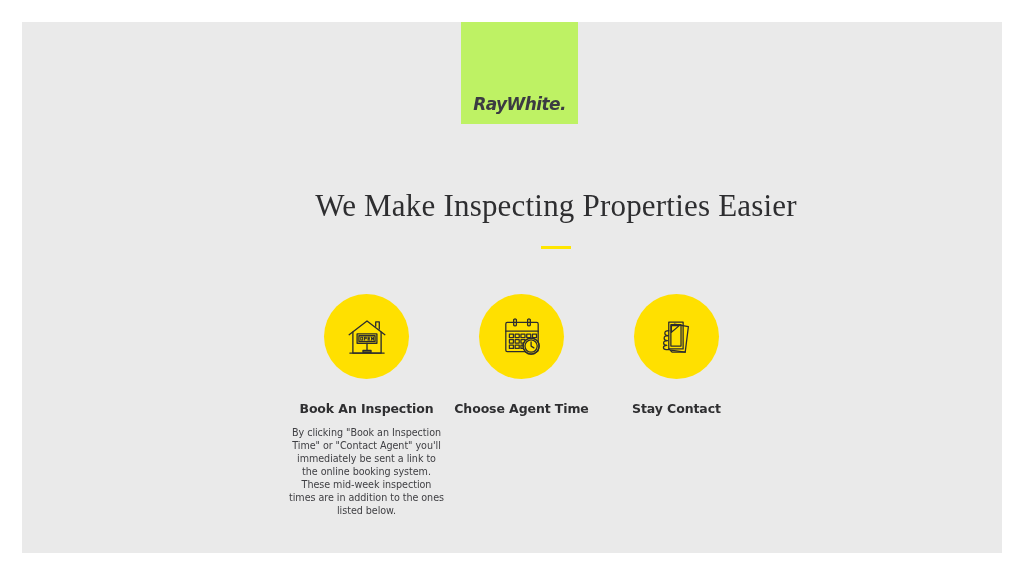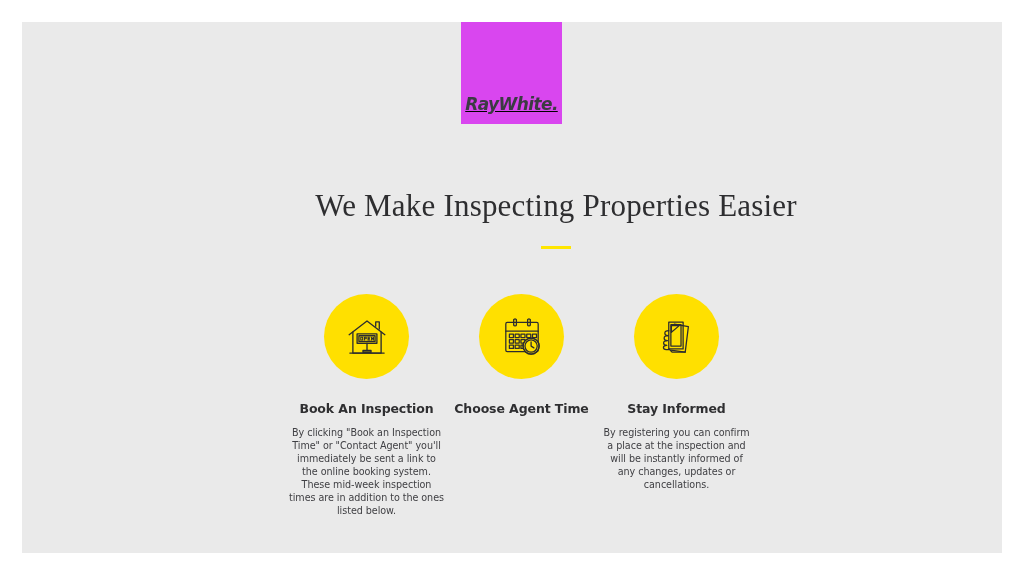--- a/index.html
+++ b/index.html
@@ -32,29 +32,28 @@
     height: 531px;
     background: #eaeaea;
     overflow: hidden;
   }
 
   
   .logo-tile {
     position: absolute;
     left: 439px;  
     top: 0px;
-    width: 101px;
+    width: 117px;
     height: 102px;
-    background: #d946ef;
+    background: #bef264;
     display: flex;
     align-items: flex-end;
     justify-content: center;
     padding-bottom: 11px;
     box-sizing: border-box;
-    text-decoration: underline;
   }
   .logo-text {
     font-family: "DejaVu Sans", sans-serif;
     font-style: italic;
     font-weight: bold;
     font-size: 17px;
     letter-spacing: -0.6px;
     color: #3b3b42;
     line-height: 1;
     white-space: nowrap;
@@ -235,19 +234,18 @@
 
               <path d="M14.6 17.8 c-2.6 0 -4.5 1.3 -4.5 3.0 c0 1.6 1.6 2.7 3.6 2.7"></path>
               <path d="M13.7 23.5 c-2.6 0 -4.4 1.2 -4.4 2.9 c0 1.6 1.6 2.7 3.6 2.7"></path>
               <path d="M12.9 29.1 c-2.5 0 -4.2 1.2 -4.2 2.8 c0 1.6 1.5 2.6 3.5 2.6"></path>
               <path d="M12.2 34.5 c-2.2 0 -3.7 1.1 -3.7 2.5 c0 1.4 1.4 2.4 3.2 2.4 h2.9"></path>
 
               <path d="M14.6 38.6 L18.6 42.4 L33.4 42.2"></path>
             </svg>
           </span>
         </div>
-        <p class="feature-title">Stay Informed</p>
-        <p class="feature-body">By registering you can confirm a place at the inspection and will be instantly informed of any changes, updates or cancellations.</p>
+        <p class="feature-title">Stay Contact</p>
       </div>
 
     </div>
   </div>
 </div>
 
 </body></html>

